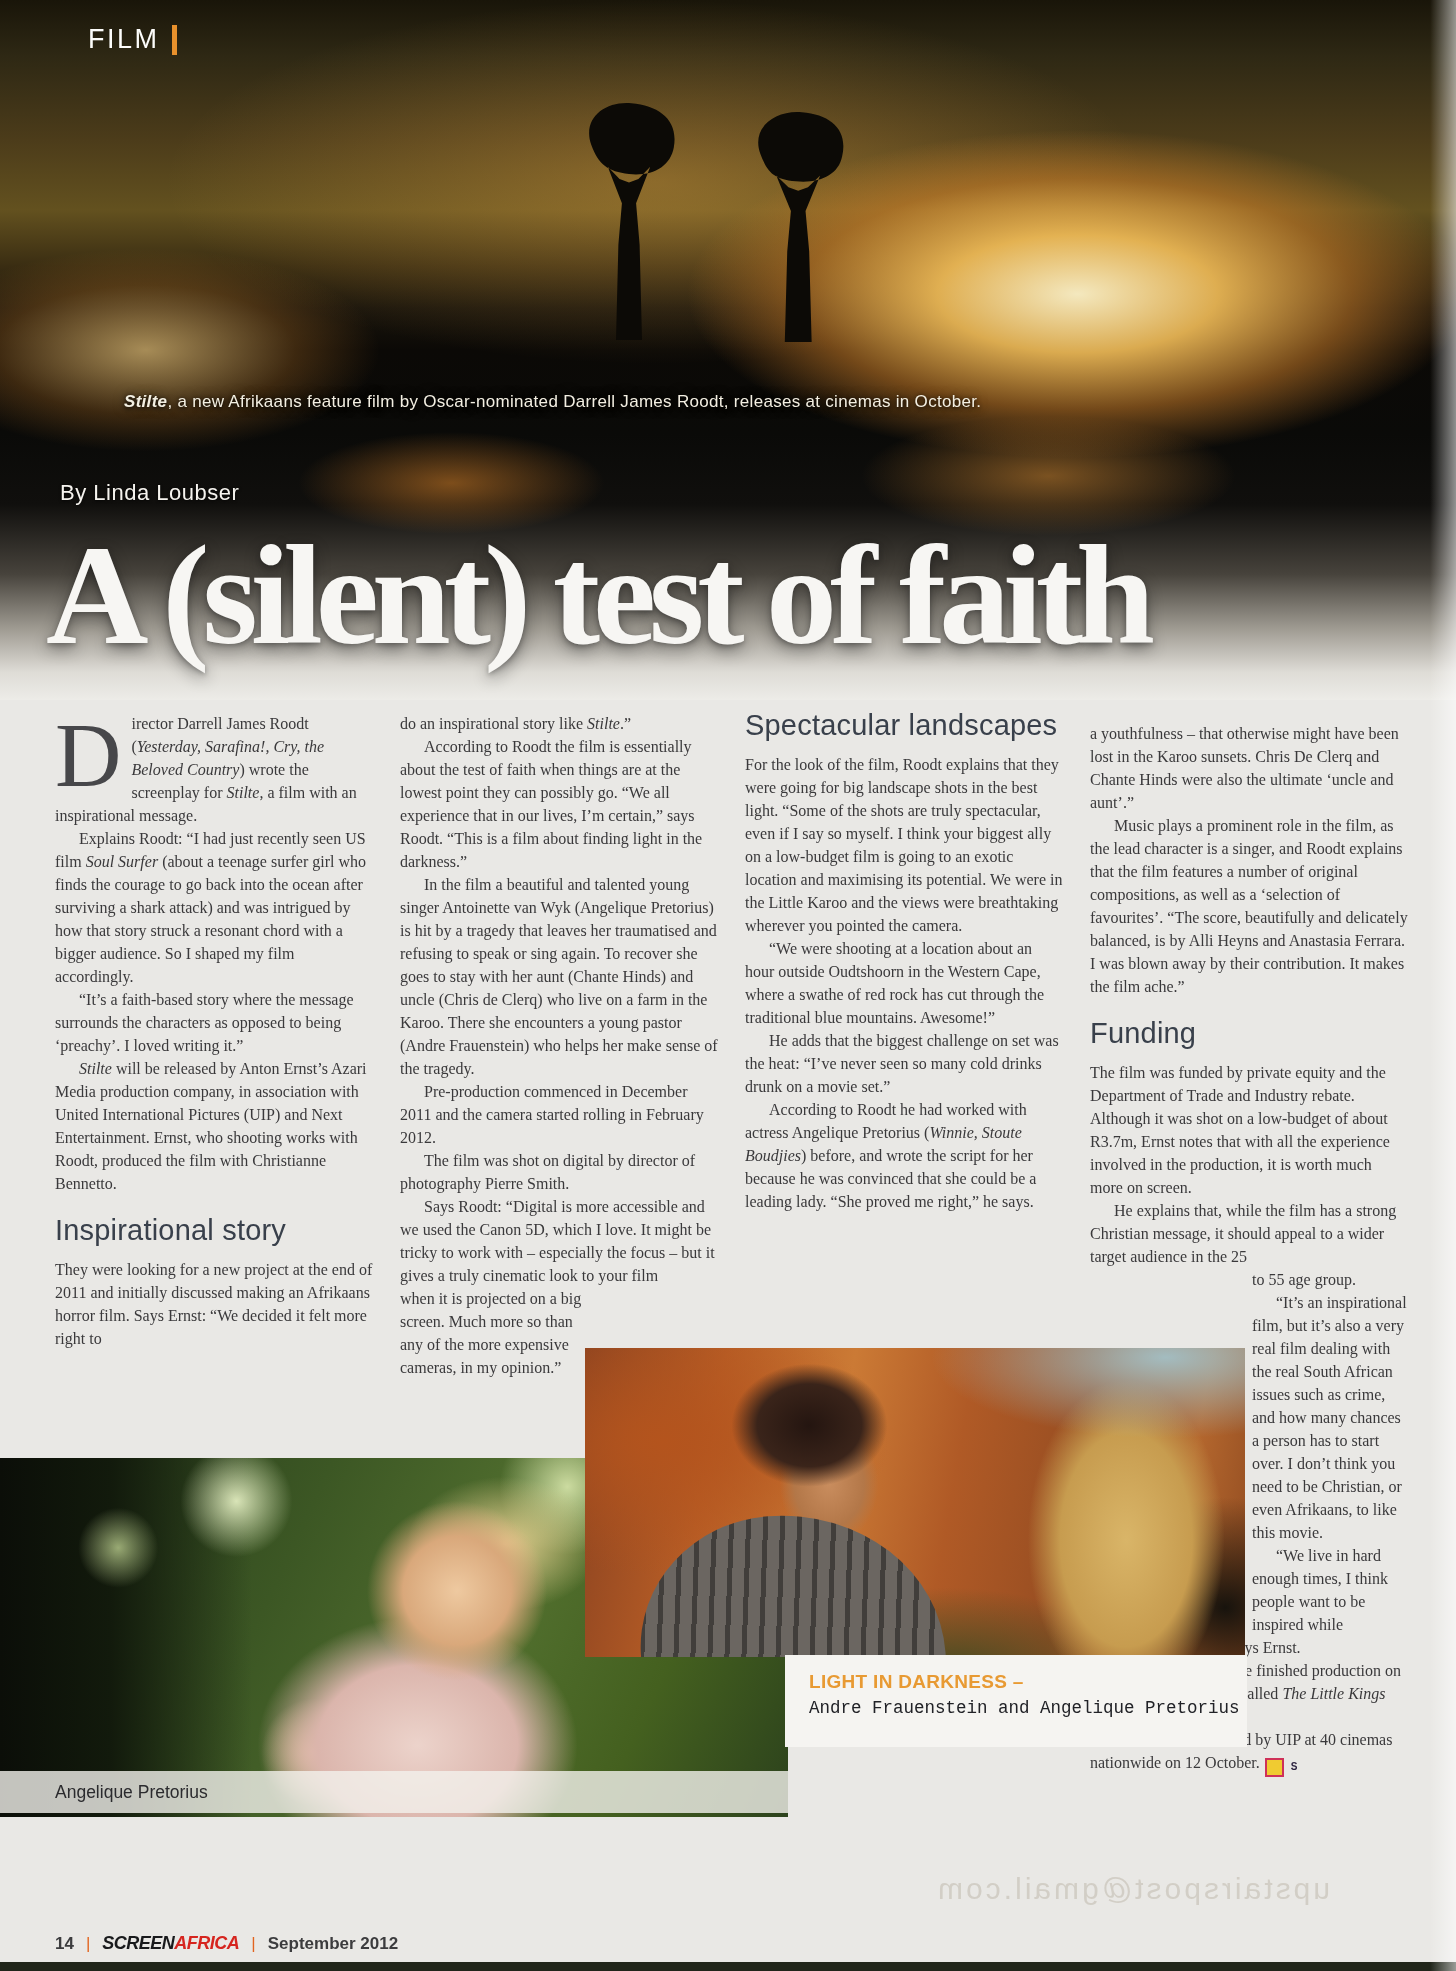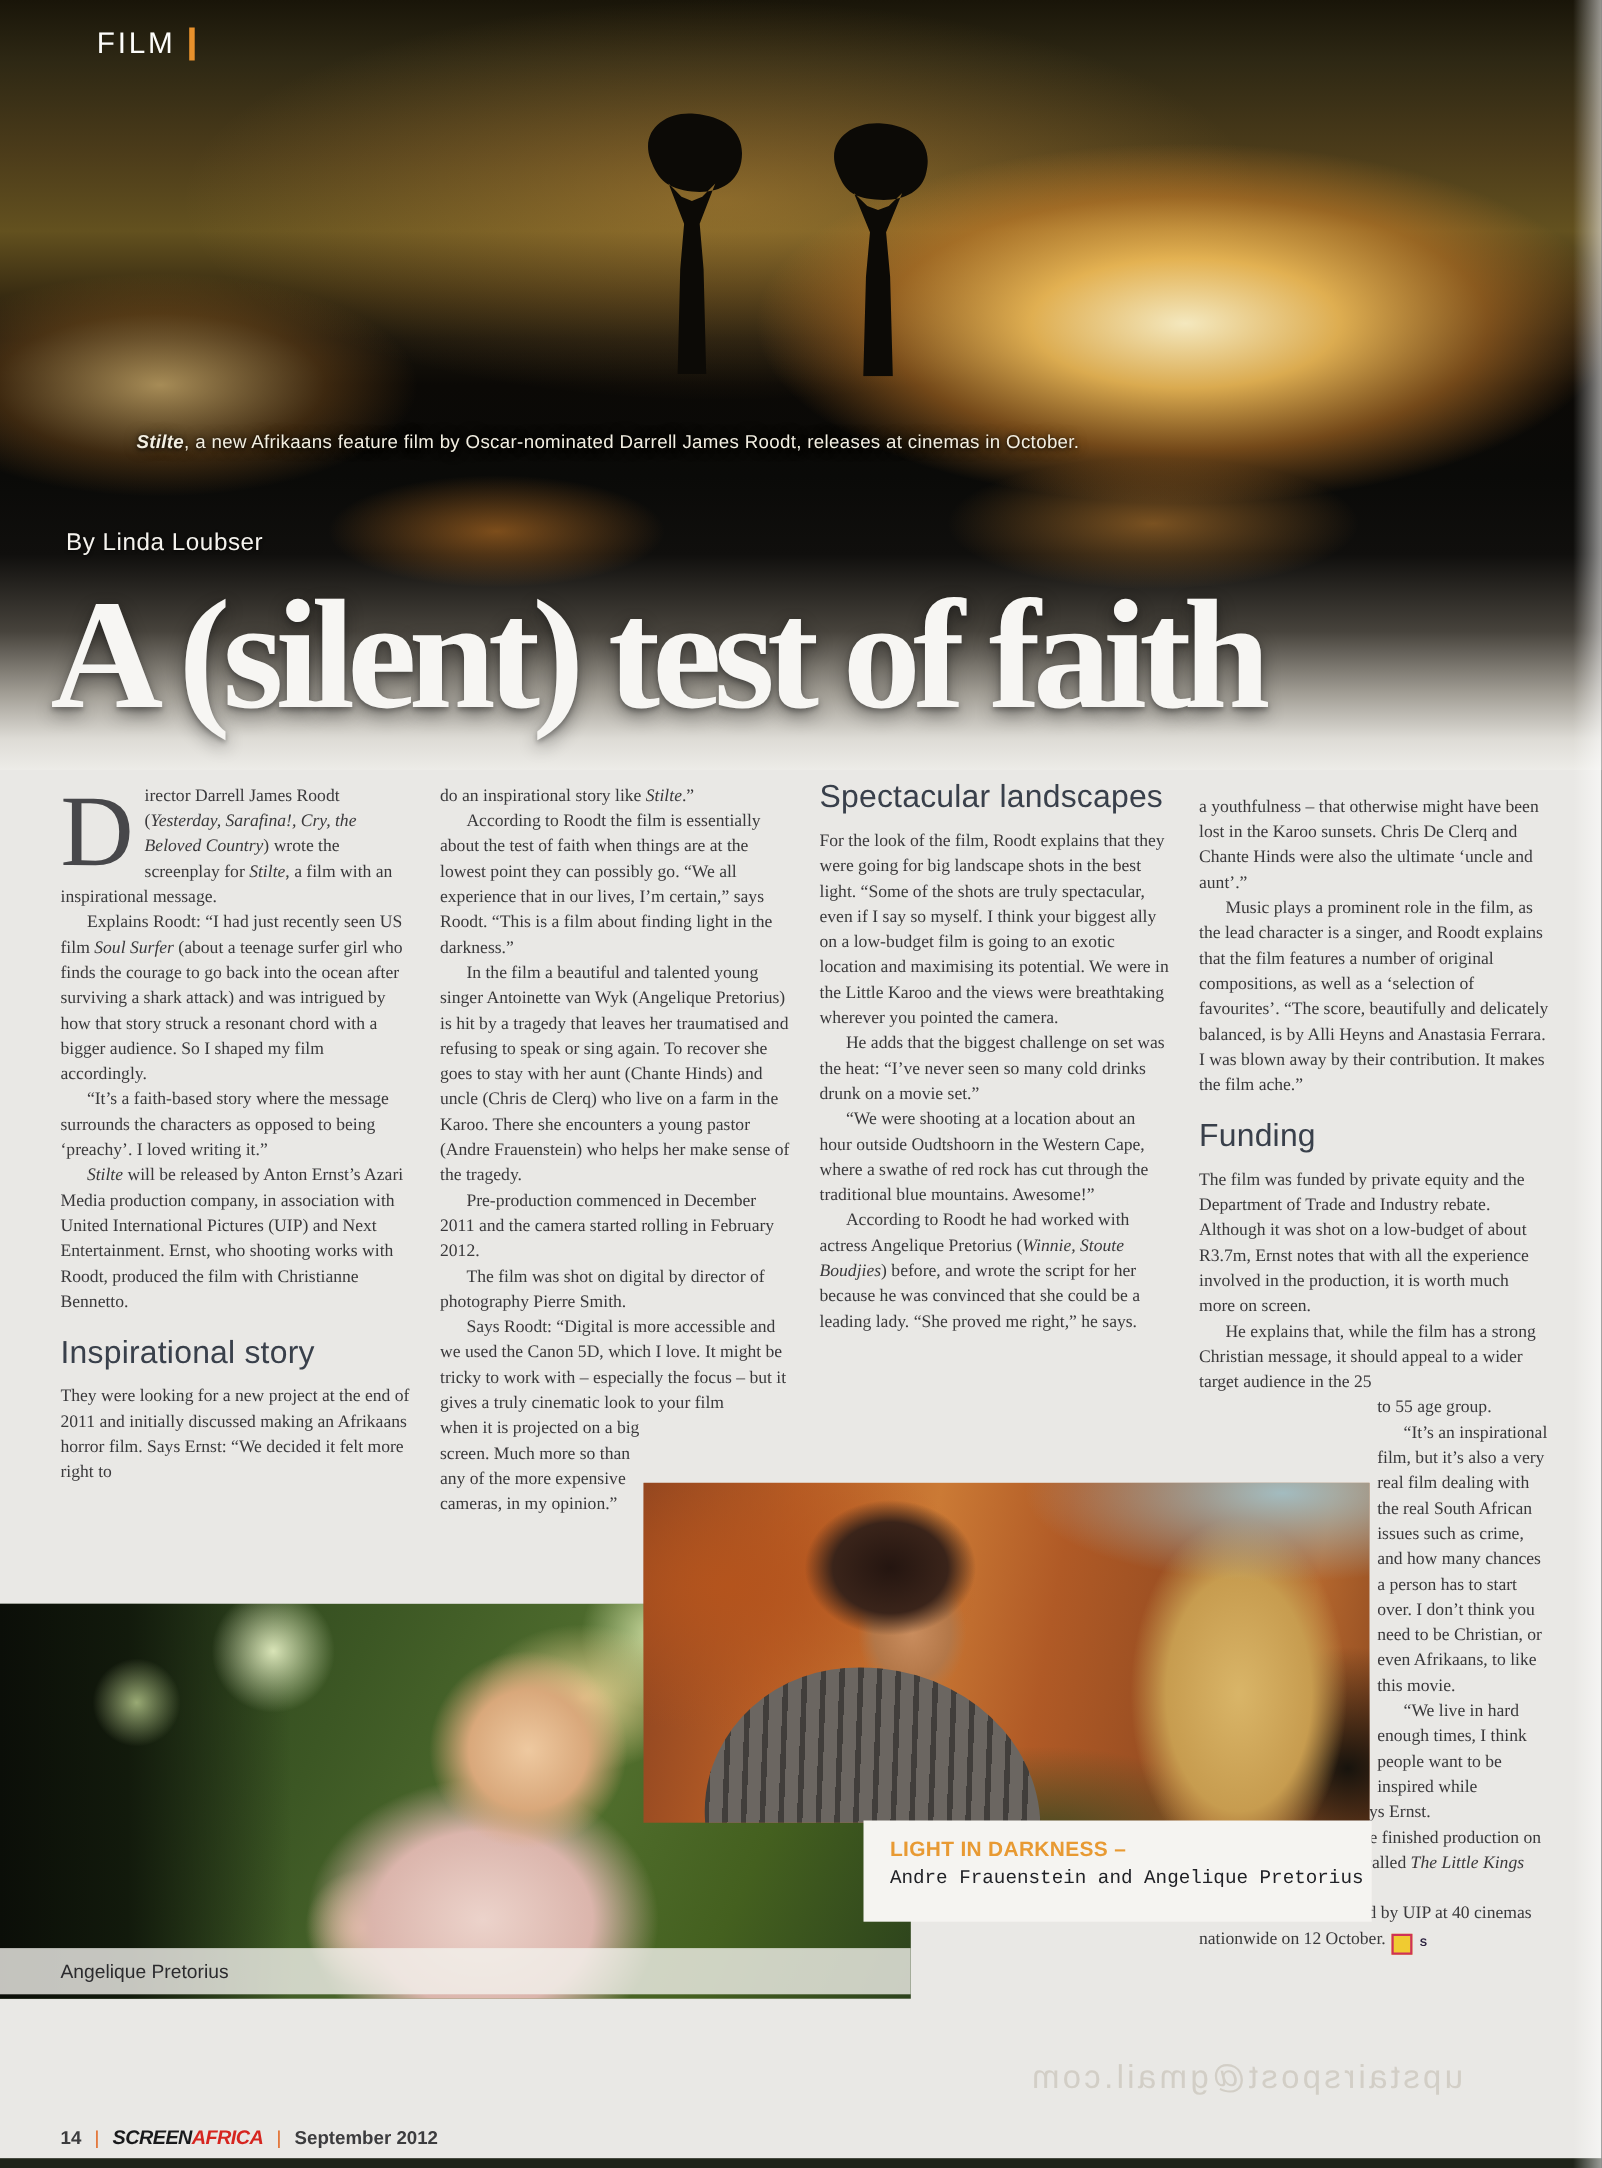--- a/index.html
+++ b/index.html
@@ -55,21 +55,21 @@
     background:
       radial-gradient(circle 90px at 58% 37%, #eec9a0 0%, #d9a87b 60%, rgba(150,100,60,0) 100%),
       radial-gradient(ellipse 130px 90px at 64% 24%, #e9d393 0%, rgba(190,160,80,0) 75%),
       radial-gradient(ellipse 200px 160px at 53% 80%, #ecd3cb 0%, #dbb5ac 50%, rgba(150,110,90,0) 80%),
       radial-gradient(circle 60px at 40% 82%, #edc8a2 0%, rgba(160,110,70,0) 90%),
       radial-gradient(circle 70px at 30% 12%, rgba(235,245,200,.9), rgba(120,150,60,0) 80%),
       radial-gradient(circle 50px at 15% 25%, rgba(210,230,160,.7), rgba(0,0,0,0) 80%),
       radial-gradient(circle 85px at 72% 8%, rgba(225,238,180,.85), rgba(0,0,0,0) 80%),
       radial-gradient(circle 45px at 88% 45%, rgba(200,220,140,.5), rgba(0,0,0,0) 80%),
       linear-gradient(90deg,#0b0e08 0%,#121a0c 14%,rgba(20,28,12,0) 32%),
-      linear-gradient(115deg,#24371a 0%,#3c5724 35%,#52702f 60%,#44601f 80%,#2c421c 100%); padding-left: 40px;}
+      linear-gradient(115deg,#24371a 0%,#3c5724 35%,#52702f 60%,#44601f 80%,#2c421c 100%);}
   .photo-left .strip{position:absolute;left:0;bottom:4px;width:100%;height:42px;background:rgba(242,241,236,.8);}
   .photo-left .strip span{display:block;margin-left:55px;line-height:42px;
       font-family:"Liberation Sans",sans-serif;font-size:17.5px;color:#2b2b2e;}
 
   .photo-couple{position:absolute;left:585px;top:1348px;width:660px;height:309px;overflow:hidden;
     background:
       radial-gradient(ellipse 95px 75px at 34% 25%, #241510 0%, #3a241a 55%, rgba(60,35,25,0) 82%),
       radial-gradient(ellipse 58px 72px at 37% 44%, #c98d5e 0%, #b37748 60%, rgba(150,90,50,0) 85%),
       radial-gradient(ellipse 260px 90px at 88% 3%, #a3bcc0 0%, rgba(160,185,190,0) 90%),
       radial-gradient(ellipse 120px 195px at 82% 62%, #d9b568 0%, #c79c4f 55%, rgba(180,140,60,0) 82%),
@@ -149,22 +149,22 @@
         <p class="body-para indent"><span>According to Roodt the film is essentially about the test of faith when things are at the lowest point they can possibly go. “We all experience that in our lives, I’m certain,” says Roodt. “This is a film about finding light in the darkness.”</span></p>
         <p class="body-para indent"><span>In the film a beautiful and talented young singer Antoinette van Wyk (Angelique Pretorius) is hit by a tragedy that leaves her traumatised and refusing to speak or sing again. To recover she goes to stay with her aunt (Chante Hinds) and uncle (Chris de Clerq) who live on a farm in the Karoo. There she encounters a young pastor (Andre Frauenstein) who helps her make sense of the tragedy.</span></p>
         <p class="body-para indent"><span>Pre-production commenced in December 2011 and the camera started rolling in February 2012.</span></p>
         <p class="body-para indent"><span>The film was shot on digital by director of photography Pierre Smith.</span></p>
         <p class="body-para indent"><span>Says Roodt: “Digital is more accessible and we used the Canon 5D, which I love. It might be tricky to work with – especially the focus – but it gives a truly cinematic look to your film</span></p>
         <p class="body-para narrow"><span>when it is projected on a big screen. Much more so than any of the more expensive cameras, in my opinion.”</span></p>
       </div>
     <div class="col col2">
         <h2 class="sec-heading">Spectacular landscapes</h2>
         <p class="body-para"><span>For the look of the film, Roodt explains that they were going for big landscape shots in the best light. “Some of the shots are truly spectacular, even if I say so myself. I think your biggest ally on a low-budget film is going to an exotic location and maximising its potential. We were in the Little Karoo and the views were breathtaking wherever you pointed the camera.</span></p>
+        <p class="body-para indent"><span>“We were shooting at a location about an hour outside Oudtshoorn in the Western Cape, where a swathe of red rock has cut through the traditional blue mountains. Awesome!”</span></p>
         <p class="body-para indent"><span>He adds that the biggest challenge on set was the heat: “I’ve never seen so many cold drinks drunk on a movie set.”</span></p>
-        <p class="body-para indent"><span>“We were shooting at a location about an hour outside Oudtshoorn in the Western Cape, where a swathe of red rock has cut through the traditional blue mountains. Awesome!”</span></p>
         <p class="body-para indent"><span>According to Roodt he had worked with actress Angelique Pretorius (</span><i>Winnie, Stoute Boudjies</i><span>) before, and wrote the script for her because he was convinced that she could be a leading lady. “She proved me right,” he says.</span></p>
       </div>
     <div class="col col3">
         <p class="body-para"><span>a youthfulness – that otherwise might have been lost in the Karoo sunsets. Chris De Clerq and Chante Hinds were also the ultimate ‘uncle and aunt’.”</span></p>
         <p class="body-para indent"><span>Music plays a prominent role in the film, as the lead character is a singer, and Roodt explains that the film features a number of original compositions, as well as a ‘selection of favourites’. “The score, beautifully and delicately balanced, is by Alli Heyns and Anastasia Ferrara. I was blown away by their contribution. It makes the film ache.”</span></p>
         <h2 class="sec-heading">Funding</h2>
         <p class="body-para"><span>The film was funded by private equity and the Department of Trade and Industry rebate. Although it was shot on a low-budget of about R3.7m, Ernst notes that with all the experience involved in the production, it is worth much more on screen.</span></p>
         <p class="body-para indent"><span>He explains that, while the film has a strong Christian message, it should appeal to a wider target audience in the 25</span></p>
         <p class="body-para narrow-right"><span>to 55 age group.</span></p>
         <p class="body-para indent narrow-right"><span>“It’s an inspirational film, but it’s also a very real film dealing with the real South African issues such as crime, and how many chances a person has to start over. I don’t think you need to be Christian, or even Afrikaans, to like this movie.</span></p>

